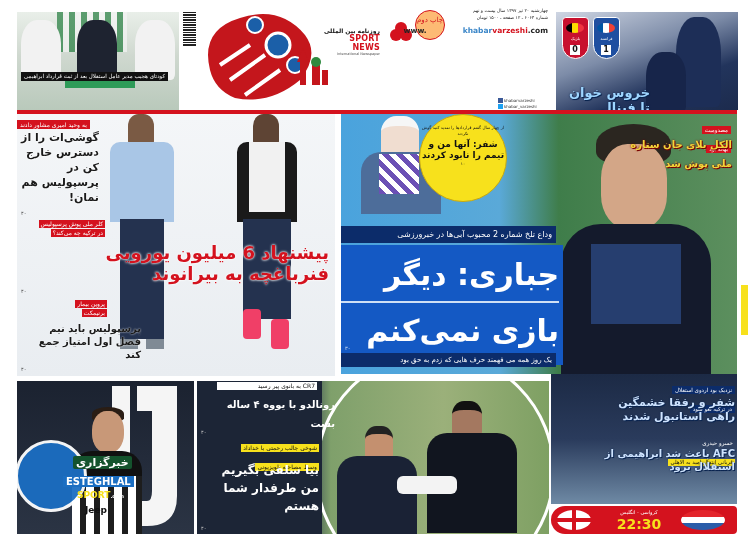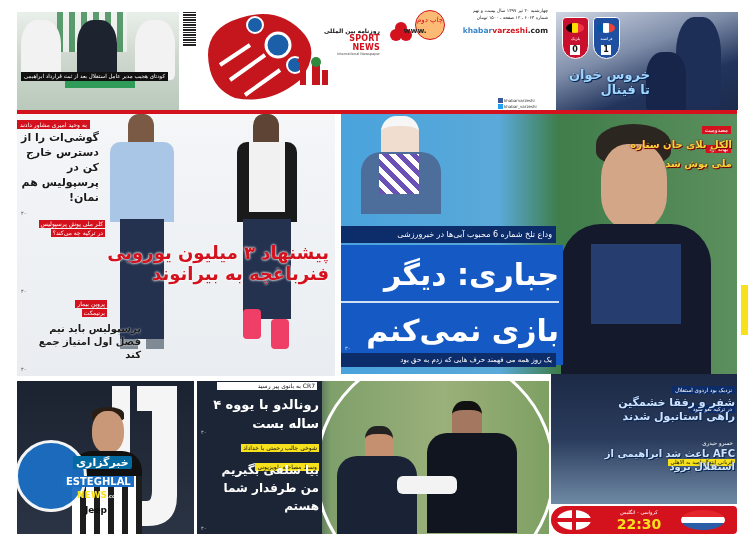--- a/index.html
+++ b/index.html
@@ -33,21 +33,21 @@
   .soc-ico { display: inline-block; width: 5px; height: 5px; background: #3b5998; margin-right: 1px; vertical-align: middle; }
 
   #france-panel { left: 556px; top: 12px; width: 182px; height: 98px; background: linear-gradient(160deg,#cfd6e3 0%,#7d8ca8 40%,#22345c 70%,#1c2b4d 100%); overflow: hidden; }
   .shield { width: 27px; height: 42px; border-radius: 4px 4px 14px 14px; border: 1.5px solid #fff; }
   #shield-bel { left: 6px; top: 5px; background: #c8102e; }
   #shield-fra { left: 37px; top: 5px; background: #1f4fa0; }
   .flag-bel { left: 3px; top: 5px; width: 18px; height: 10px; background: linear-gradient(90deg,#000 0 33%,#fddd00 33% 66%,#ef3340 66%); border-radius: 50%; }
   .flag-fra { left: 3px; top: 5px; width: 18px; height: 10px; background: linear-gradient(90deg,#0055a4 0 33%,#fff 33% 66%,#ef4135 66%); border-radius: 50%; }
   .shield .nm { left: 0; top: 18px; width: 100%; text-align: center; font-size: 4px; color: #fff; }
   .shield .sc { left: 7px; top: 27px; width: 10px; height: 10px; background: #fff; color: #111; font-size: 8px; font-weight: bold; text-align: center; line-height: 10px; }
-  #fra-head { left: 4px; top: 55px; width: 90px; font-size: 13px; color: #9fd6ff; font-weight: bold; line-height: 15px; text-shadow: 0 0 2px #0b2550, 1px 1px 0 #0b2550; }
+  #fra-head { left: 4px; top: 73px; width: 90px; font-size: 13px; color: #9fd6ff; font-weight: bold; line-height: 15px; text-shadow: 0 0 2px #0b2550, 1px 1px 0 #0b2550; }
 
   .redbar { height: 4px; background: #d4121e; }
 
   
   #left-col { left: 17px; top: 114px; width: 318px; height: 262px; background: linear-gradient(180deg,#f4f6f8 0%,#e9edf1 100%); overflow: hidden; }
   #man1 { left: 85px; top: 0; width: 80px; height: 250px; }
   #man2 { left: 210px; top: 0; width: 80px; height: 250px; }
   .shirt1 { background: #a9c6e6; }
   .jeans { background: #24324f; }
   .sneaker { background: #f03f67; }
@@ -101,31 +101,31 @@
 
   
   #cr-panel { left: 17px; top: 381px; width: 177px; height: 153px; background: linear-gradient(180deg,#1b2230 0%,#2b3444 100%); overflow: hidden; }
   #juve-j { left: 95px; top: 5px; width: 70px; height: 145px; }
   #cr-shirt { left: 55px; top: 95px; width: 70px; height: 58px; background: repeating-linear-gradient(90deg,#fff 0 8px,#1d1d1d 8px 14px); }
   #cr-face { left: 75px; top: 30px; width: 32px; height: 42px; background: #c89878; border-radius: 45%; }
   #cr-hair { left: 75px; top: 26px; width: 32px; height: 14px; background: #2a1d14; border-radius: 50% 50% 20% 20%; }
 
   #watermark { left: 15px; top: 440px; width: 130px; height: 95px; }
   #wm-ball { left: 0; top: 0; width: 72px; height: 72px; border-radius: 50%; background: #1b6ec2; border: 3px solid #fff; opacity: .95; }
-  #wm-text1 { left: 58px; top: 16px; font-size: 11px; color: #fff; font-weight: bold; background: #0369a1; padding: 0 3px; border-radius: 2px; }
+  #wm-text1 { left: 58px; top: 16px; font-size: 11px; color: #fff; font-weight: bold; background: #14532d; padding: 0 3px; border-radius: 2px; }
   #wm-text2 { left: 48px; top: 36px; font-size: 10px; color: #fff; font-weight: bold; background: #1b6ec2; padding: 0 3px; }
   #wm-text3 { left: 62px; top: 50px; font-size: 9px; color: #f7e11c; font-weight: bold; }
   #wm-text3 .c { color: #fff; font-size: 5px; }
   #wm-jeep { left: 70px; top: 65px; font-size: 9px; color: #111; font-weight: bold; }
 
   
   #mid-panel { left: 197px; top: 381px; width: 352px; height: 153px; background: linear-gradient(90deg,#1c2536 0%,#233049 30%,#7fa06b 38%,#9bb07a 70%,#7ea063 100%); overflow: hidden; }
   #mid-left-dark { left: 0; top: 0; width: 125px; height: 153px; background: #1c2536; }
   #cr7-kicker { left: 20px; top: 1px; width: 100px; font-size: 6px; color: #111; background: #fff; padding: 0 2px; line-height: 8px; }
-  #cr7-head { left: 4px; top: 14px; width: 118px; font-size: 13px; color: #fff; font-weight: bold; line-height: 19px; }
+  #cr7-head { left: 20px; top: 14px; width: 118px; font-size: 10px; color: #fff; font-weight: bold; line-height: 19px; }
   #yellow-kick { left: 6px; top: 54px; width: 116px; }
   #yellow-kick span { display: inline-block; font-size: 6px; color: #111; background: #f7e11c; padding: 0 2px; line-height: 8px; margin-bottom: 1px; }
   #mid-head { left: 4px; top: 80px; width: 118px; font-size: 12px; color: #fff; font-weight: bold; line-height: 18px; }
   #ref1 { left: 140px; top: 45px; width: 80px; height: 108px; }
   #ref2 { left: 230px; top: 20px; width: 90px; height: 133px; }
   #mid-circle { left: 118px; top: -30px; width: 240px; height: 240px; border-radius: 50%; border: 3px solid #fff; }
 
   #side-strip { left: 739px; top: 114px; width: 15px; height: 424px; background: #fff; }
   #side-tag { left: 741px; top: 285px; width: 7px; height: 50px; background: #f7e11c; font-size: 3px; }
 </style>
@@ -211,46 +211,51 @@
     <div class="abs jeans" style="left:16px;top:105px;width:48px;height:100px;"></div>
     <div class="abs sneaker" style="left:16px;top:195px;width:18px;height:30px;border-radius:4px;"></div>
     <div class="abs sneaker" style="left:44px;top:205px;width:18px;height:30px;border-radius:4px;"></div>
   </div>
   <div id="lc-kicker" class="abs rtl">به وحید امیری مشاور دادند</div>
   <div id="lc-quote" class="abs rtl">گوشی‌ات را از دسترس خارج کن در پرسپولیس هم نمان!</div>
   <div class="abs pg" style="left:4px;top:96px;">۴۰</div>
   <div id="lc-kicker2" class="abs rtl">
     <span>کلر ملی پوش پرسپولیس</span><br><span>در ترکیه چه می‌کند؟</span>
   </div>
-  <div id="lc-main" class="abs rtl">پیشنهاد ۳ میلیون یورویی فنرباغچه به بیرانوند</div>
+  <div id="lc-main" class="abs rtl">پیشنهاد 6 میلیون یورویی فنرباغچه به بیرانوند</div>
   <div class="abs pg" style="left:4px;top:174px;">۴۰</div>
   <div id="lc-kicker3" class="abs rtl">
     <span>پروین بیمار</span><br><span>برنیمکت</span>
   </div>
   <div id="lc-sub" class="abs rtl">پرسپولیس باید نیم فصل اول امتیاز جمع کند</div>
   <div class="abs pg" style="left:4px;top:252px;">۴۰</div>
 </div>
 
 <div id="main-story" class="abs">
   <div id="wilmots" class="abs">
     <div class="abs person" style="left:30px;top:12px;width:38px;height:40px;background:#f0ddd0;border-top:10px solid #f6f6f6;"></div>
     <div class="abs" style="left:10px;top:48px;width:80px;height:62px;background:#4d6d9a;border-radius:20px 20px 0 0;"></div>
     <div class="abs" style="left:28px;top:50px;width:40px;height:40px;background:repeating-linear-gradient(45deg,#6b50b5 0 5px,#fff 5px 10px);"></div>
   </div>
+  <div id="yellow-bubble" class="abs">
+    <div id="yb-small" class="rtl" style="text-align:center">از چهار سال گفتم قراردادها را تمدید کنید گوش نکردند</div>
+    <div id="yb-big" class="rtl" style="text-align:center">شفر: آنها من و تیمم را نابود کردند</div>
+    <div id="yb-name">۱۰</div>
+  </div>
   <div id="jabari-photo" class="abs">
     <div class="abs" style="left:45px;top:0;width:75px;height:40px;background:#2b2620;border-radius:50% 50% 30% 30%;"></div>
     <div class="abs" style="left:50px;top:20px;width:66px;height:85px;background:#d3a687;border-radius:40%;"></div>
     <div class="abs" style="left:10px;top:100px;width:150px;height:160px;background:#141a2c;border-radius:40px 40px 0 0;"></div>
     <div class="abs" style="left:40px;top:120px;width:90px;height:80px;background:#2e4f8c;opacity:.7;"></div>
   </div>
   <div id="ms-kicker-red" class="abs rtl">
     <span>مصدومیت</span><br><span>بهانه بود</span>
   </div>
   <div id="ms-red-head" class="abs rtl">الکل بلای جان ستاره ملی پوش شد</div>
-  <div id="ms-strap" class="abs rtl">وداع تلخ شماره 6 محبوب آبی‌ها در خبرورزشی</div>
+  <div id="ms-strap" class="abs rtl">وداع تلخ شماره 2 محبوب آبی‌ها در خبرورزشی</div>
   <div id="ms-title-box" class="abs">
     <div id="ms-title1" class="abs rtl">جباری: دیگر</div>
     <div id="ms-title2" class="abs rtl">بازی نمی‌کنم</div>
     <div class="abs pg" style="left:4px;top:100px;color:#cfe0f5;">۳۰</div>
   </div>
   <div id="ms-bottom" class="abs rtl">یک روز همه می فهمند حرف هایی که زدم به حق بود</div>
 </div>
 
 <div id="rc-lower" class="abs">
   <div id="rc-k1" class="abs rtl">
@@ -283,21 +288,21 @@
   <div id="cr-hair" class="abs"></div>
   <div id="cr-face" class="abs"></div>
   <div class="abs" style="left:55px;top:70px;width:70px;height:30px;background:#111;border-radius:20px 20px 0 0;"></div>
   <div id="cr-shirt" class="abs"></div>
 </div>
 
 <div id="watermark" class="abs">
   <div id="wm-ball" class="abs"></div>
   <div id="wm-text1" class="abs">خبرگزاری</div>
   <div id="wm-text2" class="abs">ESTEGHLAL</div>
-  <div id="wm-text3" class="abs"><span>NEWS</span><span class="c">.com</span></div>
+  <div id="wm-text3" class="abs"><span>SPORT</span><span class="c">.com</span></div>
   <div id="wm-jeep" class="abs">Jeep</div>
 </div>
 
 <div id="mid-panel" class="abs">
   <div id="mid-circle" class="abs"></div>
   <div id="ref1" class="abs">
     <div class="abs person" style="left:28px;top:0;width:28px;height:32px;background:#c4906f;border-top:8px solid #222;"></div>
     <div class="abs" style="left:0;top:30px;width:80px;height:80px;background:#1a2235;border-radius:20px 20px 0 0;"></div>
   </div>
   <div id="ref2" class="abs">

